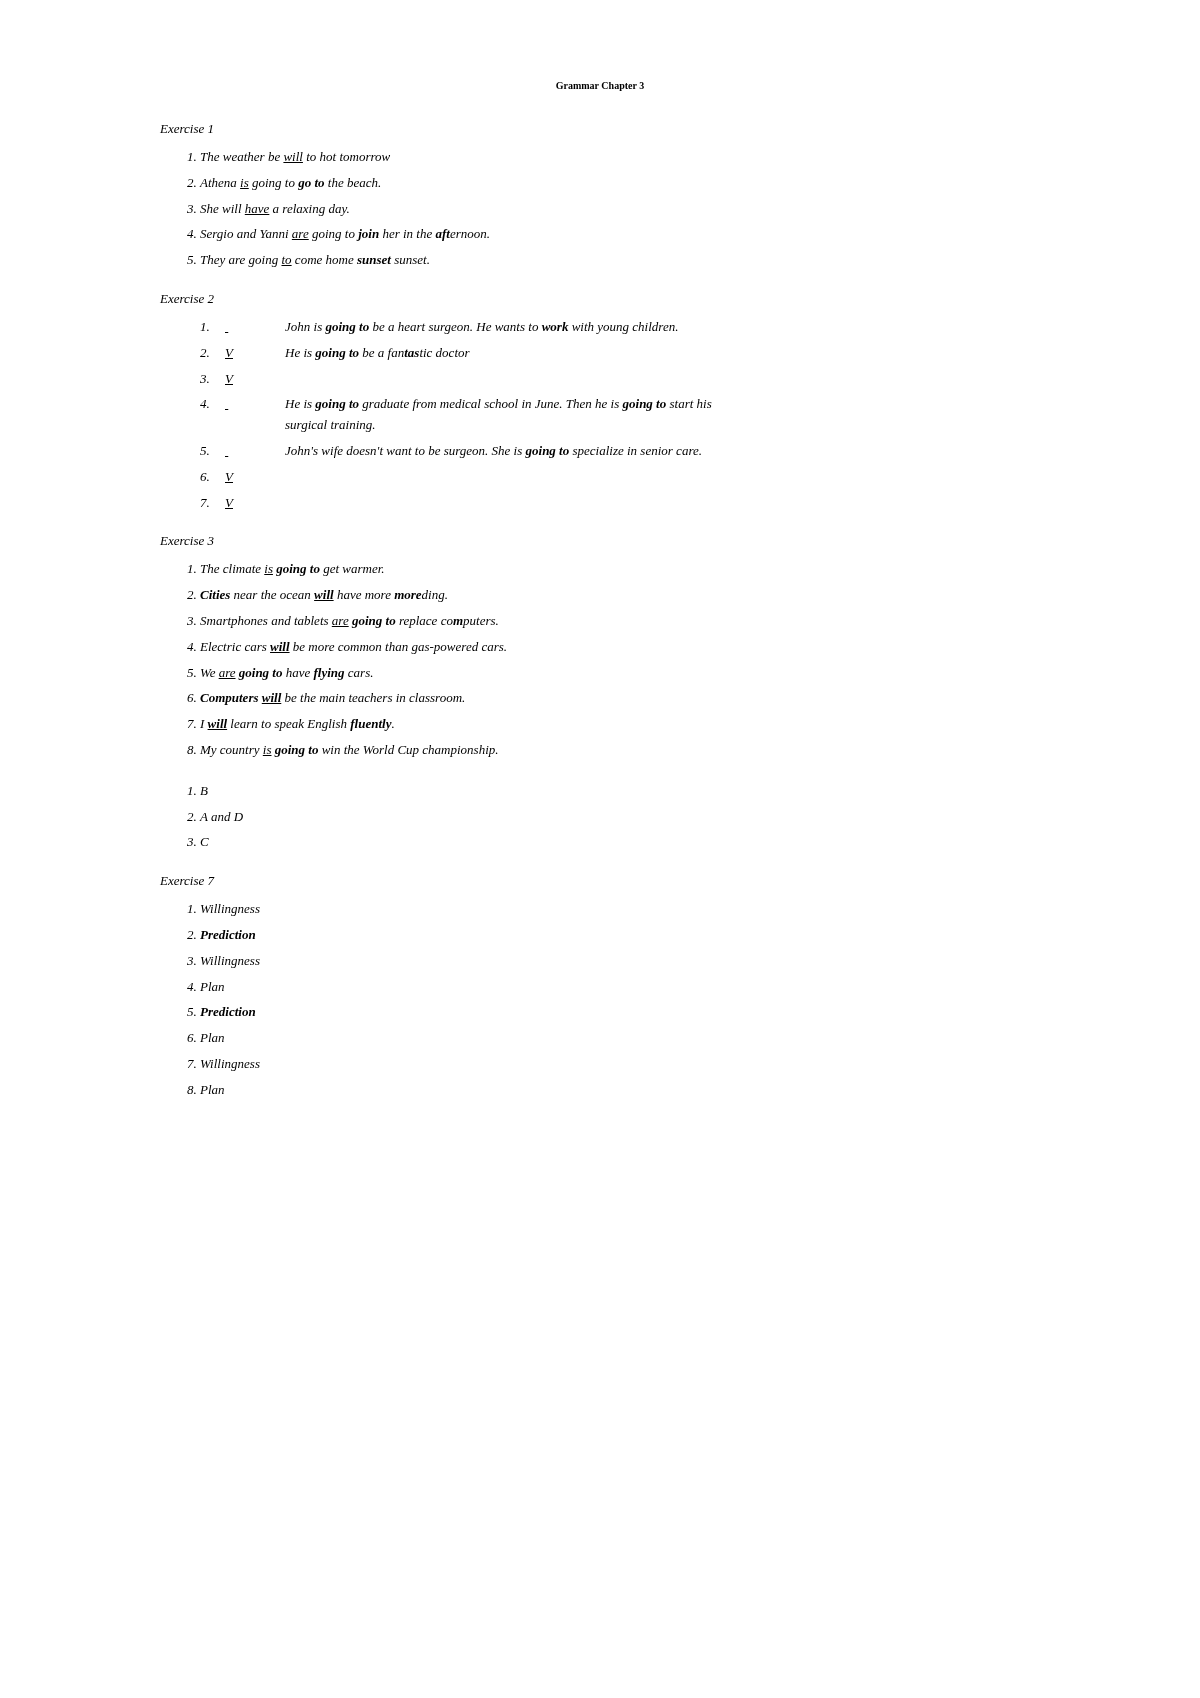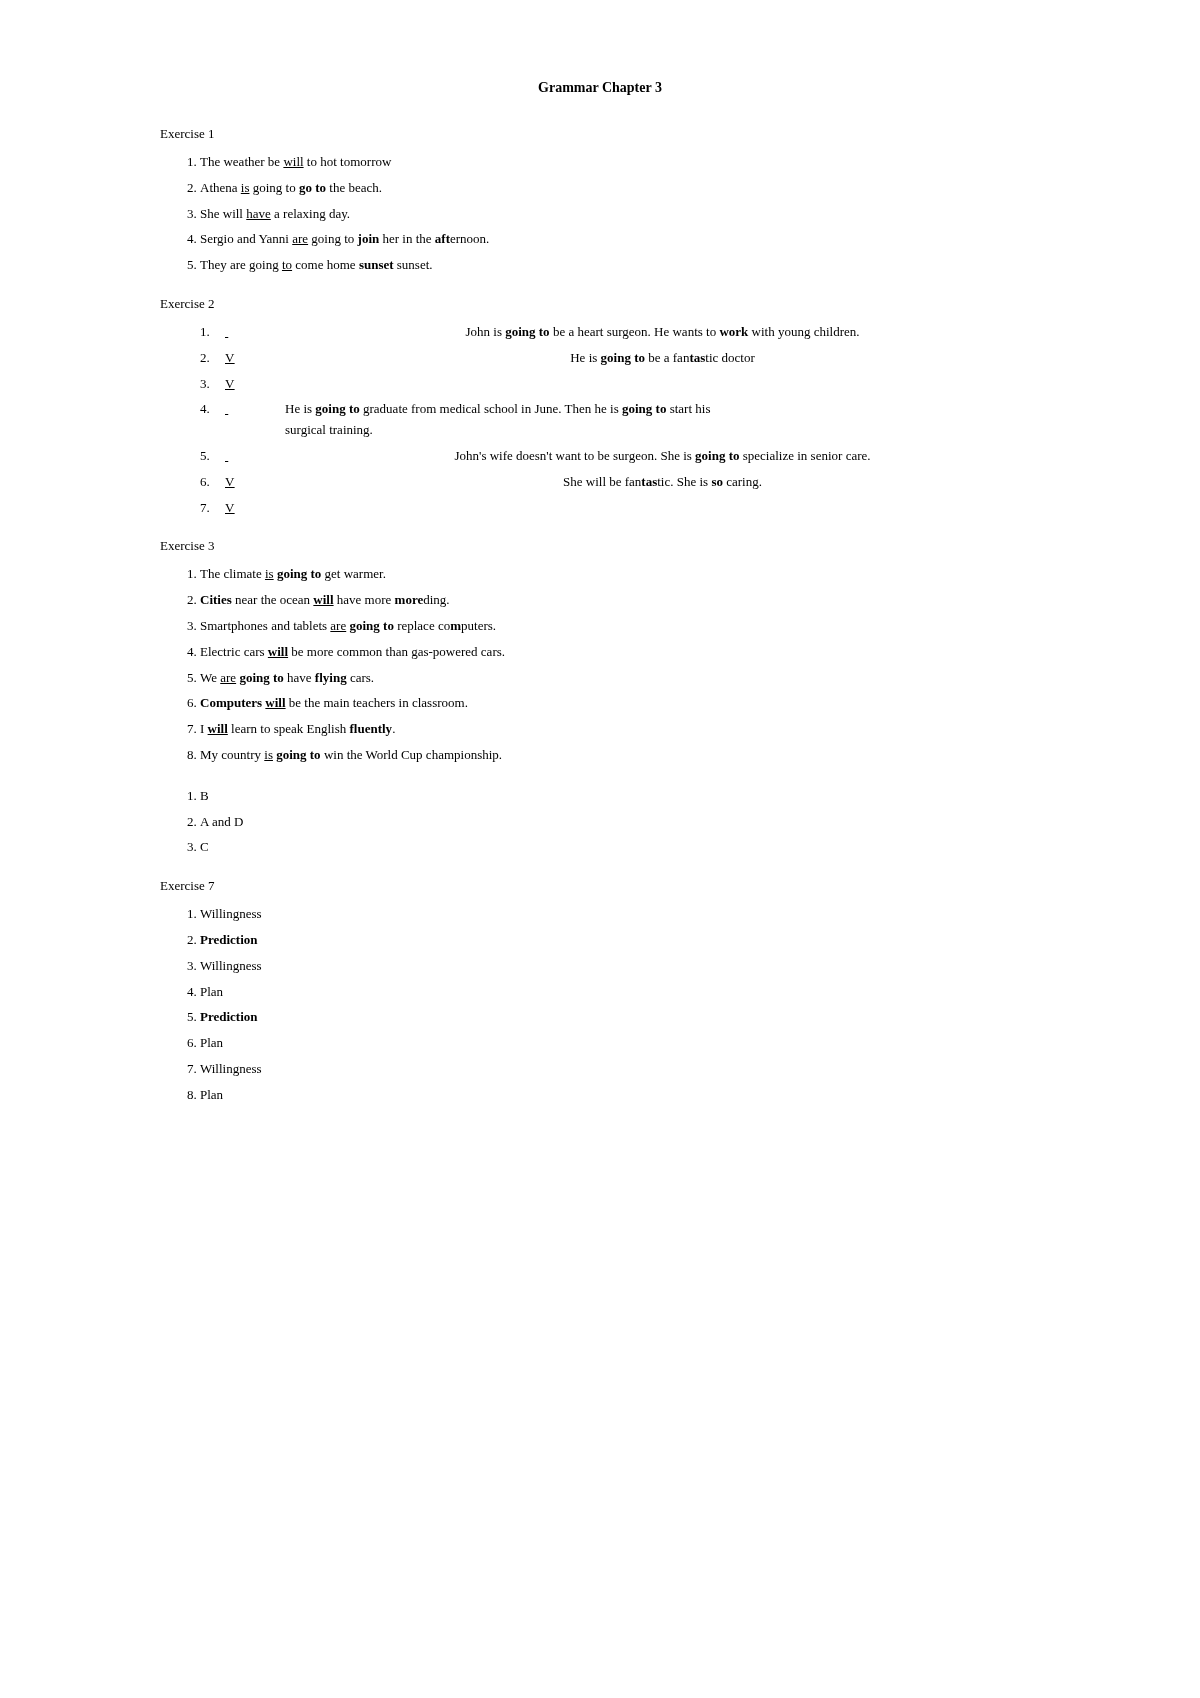--- a/index.html
+++ b/index.html
@@ -14,21 +14,21 @@
       font-size: 13px;
       color: #000000;
       width: 1200px;
       min-height: 1698px;
       padding: 80px 160px;
     }
 
     .page-title {
       text-align: center;
       font-weight: bold;
-      font-size: 14px;
+      font-size: 10px;
       margin-bottom: 30px;
     }
 
     .exercise-label {
       font-size: 13px;
       font-weight: normal;
       margin-bottom: 10px;
       margin-top: 20px;
     }
 
@@ -45,20 +45,21 @@
     .underline {
       text-decoration: underline;
     }
 
     .bold {
       font-weight: bold;
     }
 
     .exercise-section {
       margin-bottom: 20px;
+      font-style: italic;
     }
 
     
     .ex2-list {
       list-style: none;
       margin-left: 40px;
     }
 
     .ex2-item {
       display: flex;
@@ -70,21 +71,20 @@
       min-width: 25px;
     }
 
     .ex2-mark {
       min-width: 60px;
       text-decoration: underline;
     }
 
     .ex2-text {
       flex: 1;
-      text-align: center;
     }
 
     .ex2-text-wrap {
       flex: 1;
     }
   </style>
 </head>
 <body>
 
 <div class="page-title">Grammar Chapter 3</div>
@@ -133,21 +133,20 @@
       <span class="ex2-text-wrap">He is <span class="bold">going to</span> graduate from medical school in June. Then he is <span class="bold">going to</span> start his<br>surgical training.</span>
     </li>
     <li class="ex2-item">
       <span class="ex2-num">5.</span>
       <span class="ex2-mark">&nbsp;</span>
       <span class="ex2-text">John's wife doesn't want to be surgeon. She is <span class="bold">going to</span> specialize in senior care.</span>
     </li>
     <li class="ex2-item">
       <span class="ex2-num">6.</span>
       <span class="ex2-mark"><span class="underline">V</span></span>
-      <span class="ex2-text">She will be fan<span class="bold">tas</span>tic. She is <span class="bold">so</span> caring.</span>
     </li>
     <li class="ex2-item">
       <span class="ex2-num">7.</span>
       <span class="ex2-mark"><span class="underline">V</span></span>
     </li>
   </ul>
 </div>
 
 <div class="exercise-section">
   <div class="exercise-label">Exercise 3</div>

